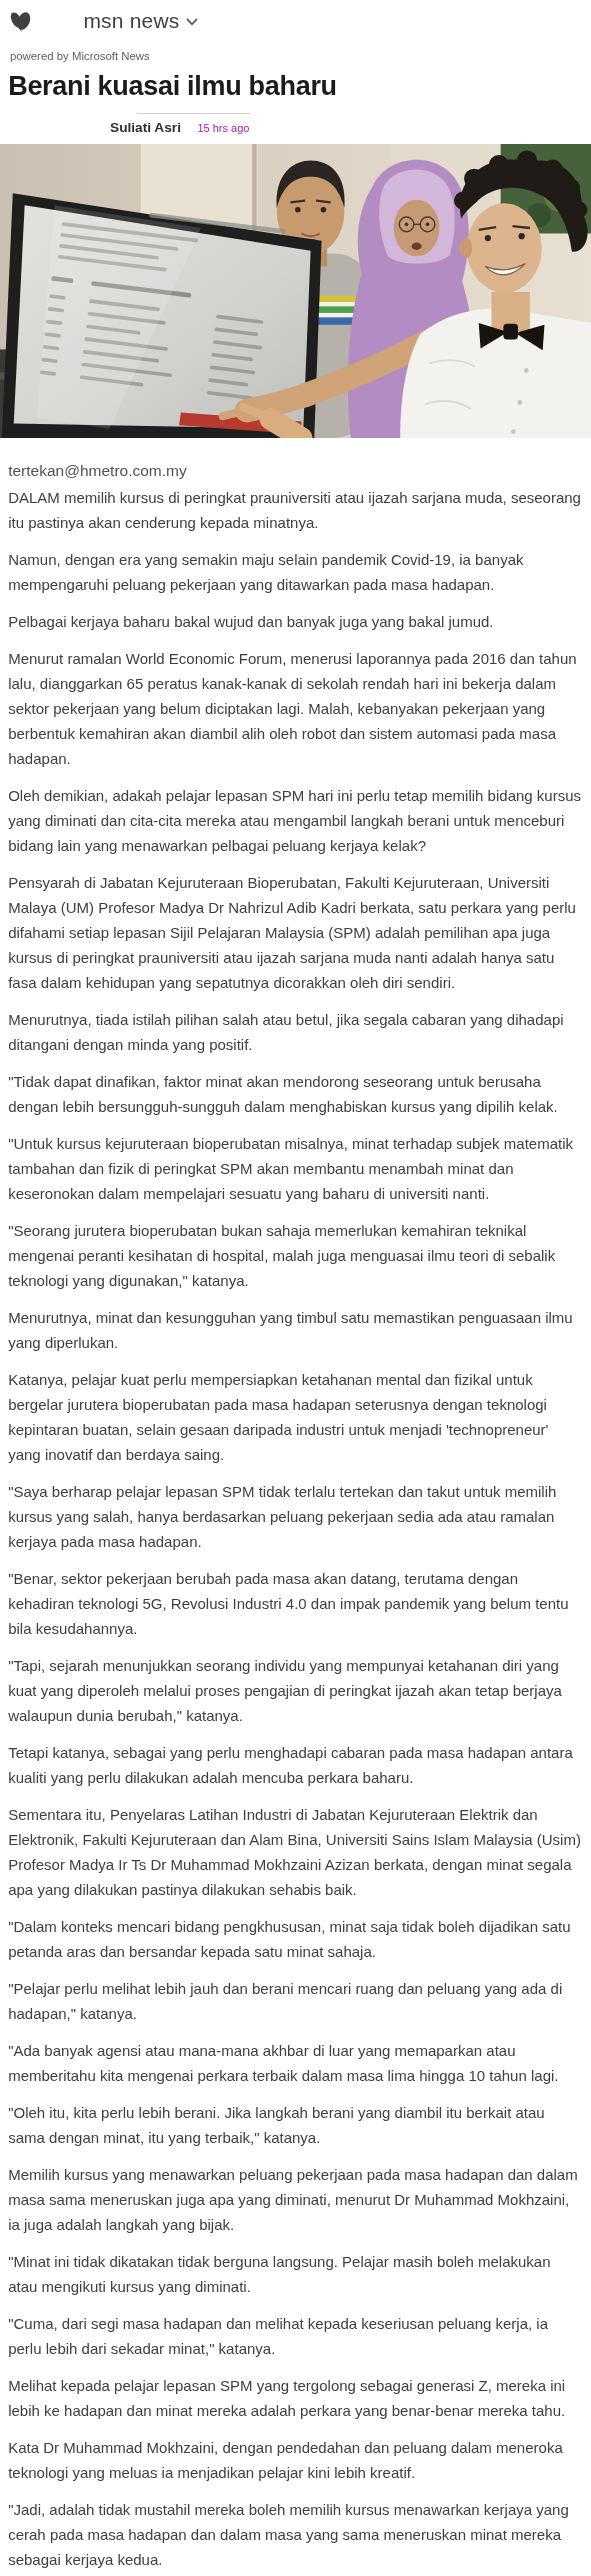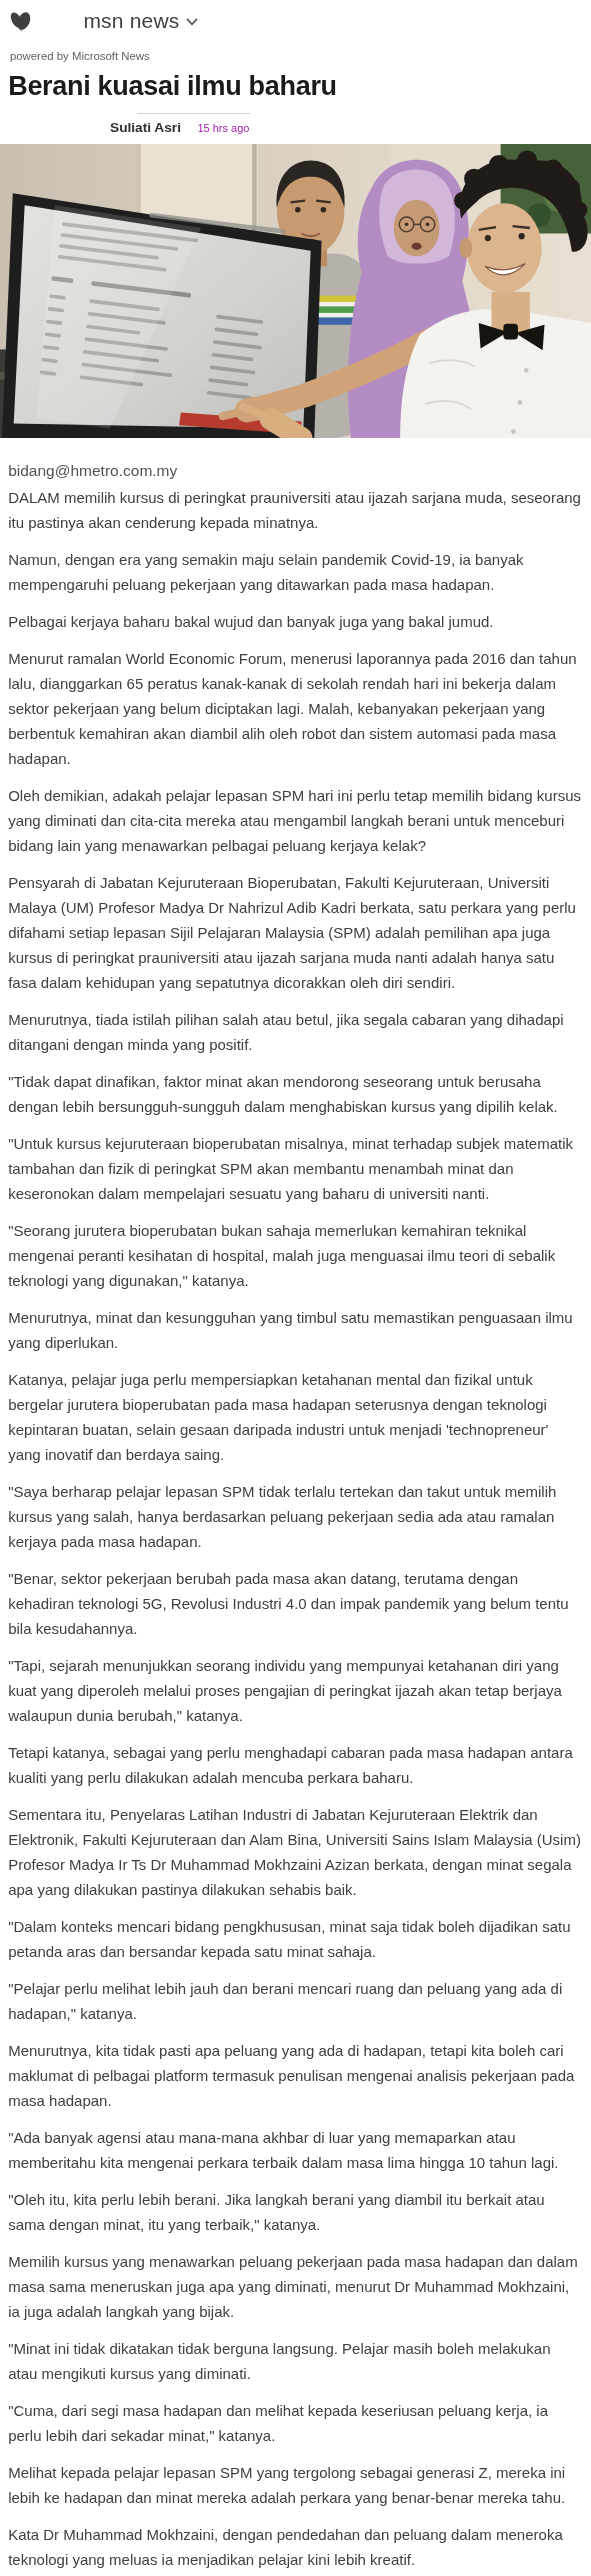--- a/index.html
+++ b/index.html
@@ -206,43 +206,42 @@
       <circle cx="562" cy="315" r="2.6" fill="#c9c4ba"></circle>
     </g>
 
     <g>
       <path d="M330 322 L296 301" fill="none" stroke="#d8ad80" stroke-width="24" stroke-linecap="round"></path>
       <path d="M296 301 L266 288" fill="none" stroke="#d8ad80" stroke-width="9" stroke-linecap="round"></path>
     </g>
   </svg>
 
 
-  <div class="email">bidang@hmetro.com.my</div>
+  <div class="email">tertekan@hmetro.com.my</div>
 
   <div class="body-text">
       <p class="article-p">DALAM memilih kursus di peringkat prauniversiti atau ijazah sarjana muda, seseorang itu pastinya akan cenderung kepada minatnya.</p>
       <p class="article-p">Namun, dengan era yang semakin maju selain pandemik Covid-19, ia banyak mempengaruhi peluang pekerjaan yang ditawarkan pada masa hadapan.</p>
       <p class="article-p">Pelbagai kerjaya baharu bakal wujud dan banyak juga yang bakal jumud.</p>
       <p class="article-p">Menurut ramalan World Economic Forum, menerusi laporannya pada 2016 dan tahun lalu, dianggarkan 65 peratus kanak-kanak di sekolah rendah hari ini bekerja dalam sektor pekerjaan yang belum diciptakan lagi. Malah, kebanyakan pekerjaan yang berbentuk kemahiran akan diambil alih oleh robot dan sistem automasi pada masa hadapan.</p>
       <p class="article-p">Oleh demikian, adakah pelajar lepasan SPM hari ini perlu tetap memilih bidang kursus yang diminati dan cita-cita mereka atau mengambil langkah berani untuk menceburi bidang lain yang menawarkan pelbagai peluang kerjaya kelak?</p>
       <p class="article-p">Pensyarah di Jabatan Kejuruteraan Bioperubatan, Fakulti Kejuruteraan, Universiti Malaya (UM) Profesor Madya Dr Nahrizul Adib Kadri berkata, satu perkara yang perlu difahami setiap lepasan Sijil Pelajaran Malaysia (SPM) adalah pemilihan apa juga kursus di peringkat prauniversiti atau ijazah sarjana muda nanti adalah hanya satu fasa dalam kehidupan yang sepatutnya dicorakkan oleh diri sendiri.</p>
       <p class="article-p">Menurutnya, tiada istilah pilihan salah atau betul, jika segala cabaran yang dihadapi ditangani dengan minda yang positif.</p>
       <p class="article-p">"Tidak dapat dinafikan, faktor minat akan mendorong seseorang untuk berusaha dengan lebih bersungguh-sungguh dalam menghabiskan kursus yang dipilih kelak.</p>
       <p class="article-p">"Untuk kursus kejuruteraan bioperubatan misalnya, minat terhadap subjek matematik tambahan dan fizik di peringkat SPM akan membantu menambah minat dan keseronokan dalam mempelajari sesuatu yang baharu di universiti nanti.</p>
       <p class="article-p">"Seorang jurutera bioperubatan bukan sahaja memerlukan kemahiran teknikal mengenai peranti kesihatan di hospital, malah juga menguasai ilmu teori di sebalik teknologi yang digunakan," katanya.</p>
       <p class="article-p">Menurutnya, minat dan kesungguhan yang timbul satu memastikan penguasaan ilmu yang diperlukan.</p>
-      <p class="article-p">Katanya, pelajar juga perlu mempersiapkan ketahanan mental dan fizikal untuk bergelar jurutera bioperubatan pada masa hadapan seterusnya dengan teknologi kepintaran buatan, selain gesaan daripada industri untuk menjadi 'technopreneur' yang inovatif dan berdaya saing.</p>
+      <p class="article-p">Katanya, pelajar kuat perlu mempersiapkan ketahanan mental dan fizikal untuk bergelar jurutera bioperubatan pada masa hadapan seterusnya dengan teknologi kepintaran buatan, selain gesaan daripada industri untuk menjadi 'technopreneur' yang inovatif dan berdaya saing.</p>
       <p class="article-p">"Saya berharap pelajar lepasan SPM tidak terlalu tertekan dan takut untuk memilih kursus yang salah, hanya berdasarkan peluang pekerjaan sedia ada atau ramalan kerjaya pada masa hadapan.</p>
       <p class="article-p">"Benar, sektor pekerjaan berubah pada masa akan datang, terutama dengan kehadiran teknologi 5G, Revolusi Industri 4.0 dan impak pandemik yang belum tentu bila kesudahannya.</p>
       <p class="article-p">"Tapi, sejarah menunjukkan seorang individu yang mempunyai ketahanan diri yang kuat yang diperoleh melalui proses pengajian di peringkat ijazah akan tetap berjaya walaupun dunia berubah," katanya.</p>
       <p class="article-p">Tetapi katanya, sebagai yang perlu menghadapi cabaran pada masa hadapan antara kualiti yang perlu dilakukan adalah mencuba perkara baharu.</p>
       <p class="article-p">Sementara itu, Penyelaras Latihan Industri di Jabatan Kejuruteraan Elektrik dan Elektronik, Fakulti Kejuruteraan dan Alam Bina, Universiti Sains Islam Malaysia (Usim) Profesor Madya Ir Ts Dr Muhammad Mokhzaini Azizan berkata, dengan minat segala apa yang dilakukan pastinya dilakukan sehabis baik.</p>
       <p class="article-p">"Dalam konteks mencari bidang pengkhususan, minat saja tidak boleh dijadikan satu petanda aras dan bersandar kepada satu minat sahaja.</p>
       <p class="article-p">"Pelajar perlu melihat lebih jauh dan berani mencari ruang dan peluang yang ada di hadapan," katanya.</p>
-      <p class="article-p">Menurutnya, kita tidak pasti apa peluang yang ada di hadapan, tetapi kita boleh cari maklumat di pelbagai platform termasuk penulisan mengenai analisis pekerjaan pada masa hadapan.</p>
       <p class="article-p">"Ada banyak agensi atau mana-mana akhbar di luar yang memaparkan atau memberitahu kita mengenai perkara terbaik dalam masa lima hingga 10 tahun lagi.</p>
       <p class="article-p">"Oleh itu, kita perlu lebih berani. Jika langkah berani yang diambil itu berkait atau sama dengan minat, itu yang terbaik," katanya.</p>
       <p class="article-p">Memilih kursus yang menawarkan peluang pekerjaan pada masa hadapan dan dalam masa sama meneruskan juga apa yang diminati, menurut Dr Muhammad Mokhzaini, ia juga adalah langkah yang bijak.</p>
       <p class="article-p">"Minat ini tidak dikatakan tidak berguna langsung. Pelajar masih boleh melakukan atau mengikuti kursus yang diminati.</p>
       <p class="article-p">"Cuma, dari segi masa hadapan dan melihat kepada keseriusan peluang kerja, ia perlu lebih dari sekadar minat," katanya.</p>
       <p class="article-p">Melihat kepada pelajar lepasan SPM yang tergolong sebagai generasi Z, mereka ini lebih ke hadapan dan minat mereka adalah perkara yang benar-benar mereka tahu.</p>
       <p class="article-p">Kata Dr Muhammad Mokhzaini, dengan pendedahan dan peluang dalam meneroka teknologi yang meluas ia menjadikan pelajar kini lebih kreatif.</p>
       <p class="article-p">"Jadi, adalah tidak mustahil mereka boleh memilih kursus menawarkan kerjaya yang cerah pada masa hadapan dan dalam masa yang sama meneruskan minat mereka sebagai kerjaya kedua.</p>
     </div>
 

